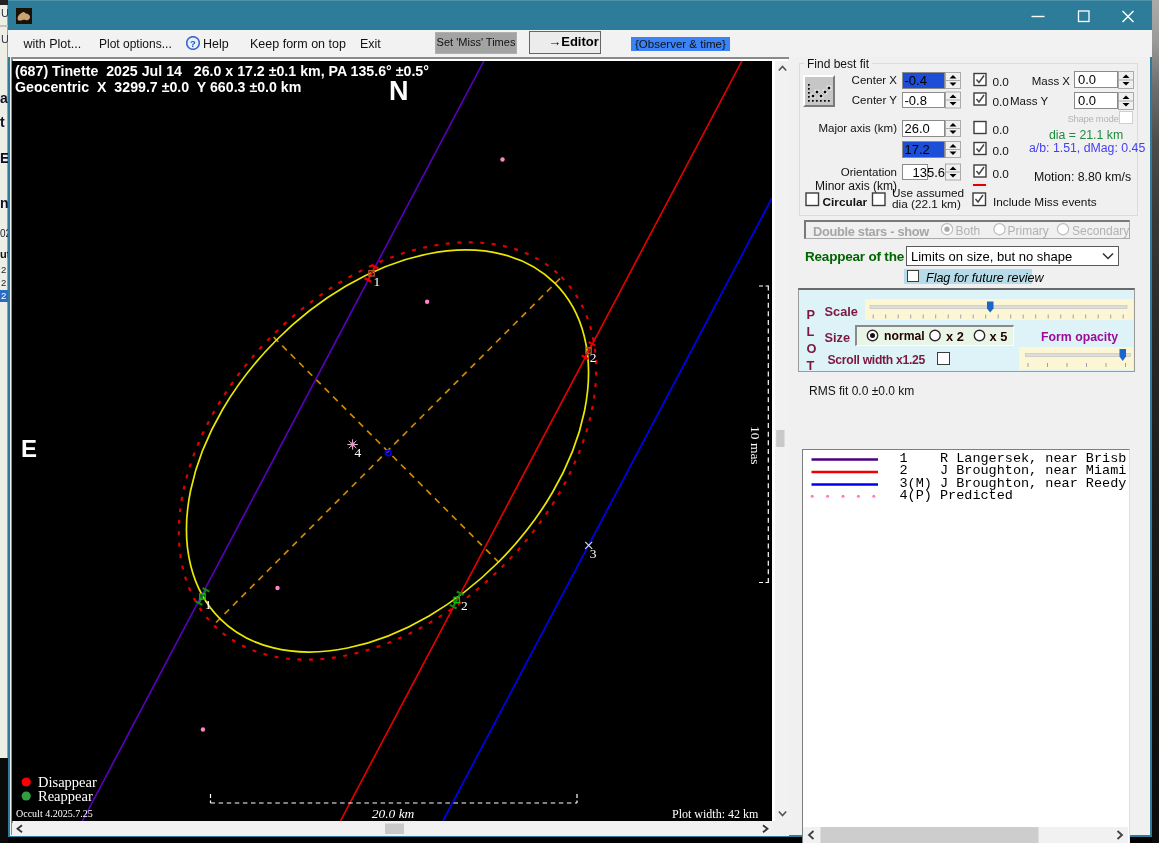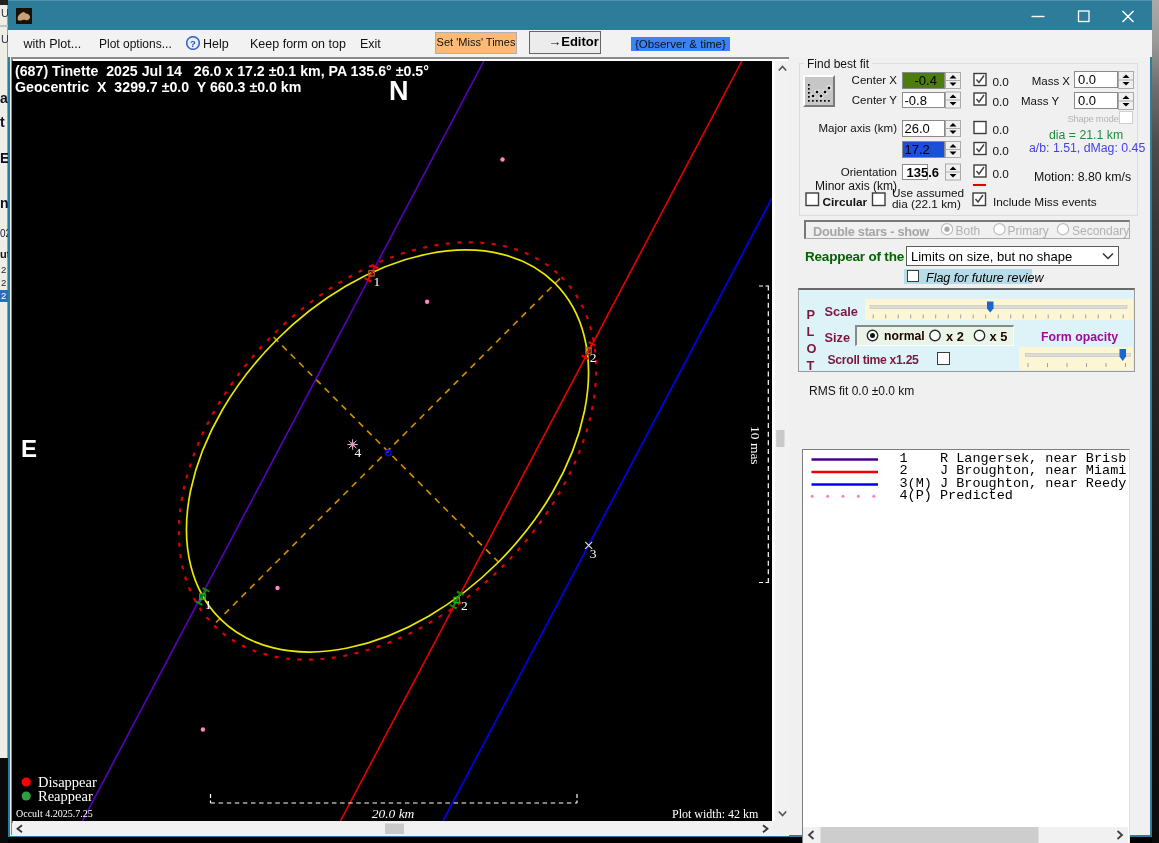--- a/index.html
+++ b/index.html
@@ -51,21 +51,21 @@
   <div class="abs" style="left:-2px;top:30px;width:1144px;height:27px;background:#f2f2f2;">
     <div class="lab" style="left:15.5px;top:7px;font-size:12.5px;color:#111;">with Plot...</div>
     <div class="lab" style="left:91px;top:7px;font-size:12px;color:#111;">Plot options...</div>
     <svg class="abs" style="left:178px;top:6px;" width="14" height="14">
       <circle cx="7" cy="7" r="6.3" fill="#e8f0fe" stroke="#3a66c8" stroke-width="1.6"></circle>
       <text x="7" y="10.6" font-size="9.5px" font-weight="bold" fill="#2a52b8" text-anchor="middle" font-family="Liberation Sans">?</text>
     </svg>
     <div class="lab" style="left:195px;top:7px;font-size:12.5px;color:#111;">Help</div>
     <div class="lab" style="left:242px;top:7px;font-size:12.5px;color:#111;">Keep form on top</div>
     <div class="lab" style="left:352px;top:7px;font-size:12.5px;color:#111;">Exit</div>
-    <div class="abs" style="left:427px;top:1.5px;width:80px;height:20px;background:#fdba74;border:1px solid #b0b0b0;font-size:11px;color:#111;text-align:center;line-height:19px;white-space:nowrap;">Set 'Miss' Times</div>
+    <div class="abs" style="left:427px;top:1.5px;width:80px;height:20px;background:#a3a3a3;border:1px solid #b0b0b0;font-size:11px;color:#111;text-align:center;line-height:19px;white-space:nowrap;">Set 'Miss' Times</div>
     <div class="abs" style="left:521px;top:1px;width:53px;height:21px;background:#ececec;border:1px solid #666;
          font-size:13px;font-weight:bold;color:#000;text-align:center;line-height:20px;padding-left:17px;">→Editor</div>
     <div class="lab" style="left:581px;top:6.5px;font-size:11.5px;color:#111;background:#3b82f6;padding:1px 4px;margin-left:42px;">{Observer &amp; time}</div>
   </div>
 
   <div class="abs" style="left:0px;top:57px;width:779px;height:779px;background:#f0f0f0;">
     <div class="abs" style="left:1px;top:0px;width:778px;height:2px;background:#8a8a8a;"></div>
     <div class="abs" style="left:1px;top:2px;width:2px;height:776px;background:#8a8a8a;"></div>
     <div class="abs" style="left:3px;top:2px;width:775px;height:2px;background:#fff;"></div>
     <div class="abs" style="left:3px;top:4px;width:2px;height:774px;background:#fff;"></div>
@@ -219,25 +219,25 @@
       </g>
     </svg>
   </div>
 
   <div class="lab" style="left:760px;top:74px;width:127px;text-align:right;font-size:11.5px;color:#111;">Center X</div>
   <div class="lab" style="left:760px;top:93.5px;width:127px;text-align:right;font-size:11.5px;color:#111;">Center Y</div>
   <div class="lab" style="left:760px;top:122px;width:127px;text-align:right;font-size:11.5px;color:#111;">Major axis (km)</div>
   <div class="lab" style="left:760px;top:143px;width:127px;text-align:right;font-size:12px;color:#111;margin-top:36px;">Minor axis (km)</div>
   <div class="lab" style="left:760px;top:165.5px;width:127px;text-align:right;font-size:11.5px;color:#111;">Orientation</div>
 
-  <div class="abs" style="left:891.5px;top:72px;width:43px;height:16.5px;background:#4d7c0f;border:1px solid #8a8a8a;font-size:13px;color:#000;line-height:15px;padding-left:12px;box-sizing:border-box;">-0.4</div>
+  <div class="abs" style="left:891.5px;top:72px;width:43px;height:16.5px;background:#1d4ed8;border:1px solid #8a8a8a;font-size:13px;color:#000;line-height:15px;padding-left:2px;box-sizing:border-box;">-0.4</div>
   <div class="abs" style="left:891.5px;top:91.5px;width:43px;height:16.5px;background:#fff;border:1px solid #8a8a8a;font-size:13px;color:#000;line-height:15px;padding-left:2px;box-sizing:border-box;">-0.8</div>
   <div class="abs" style="left:891.5px;top:120px;width:43px;height:16.5px;background:#fff;border:1px solid #8a8a8a;font-size:13px;color:#000;line-height:15px;padding-left:2px;box-sizing:border-box;">26.0</div>
   <div class="abs" style="left:891.5px;top:141px;width:43px;height:16.5px;background:#1d4ed8;border:1px solid #8a8a8a;font-size:13px;color:#000;line-height:15px;padding-left:2px;box-sizing:border-box;">17.2</div>
-  <div class="abs" style="left:891.5px;top:163.5px;width:26px;height:16.5px;background:#fff;border:1px solid #8a8a8a;font-size:13px;color:#000;line-height:15px;padding-left:4px;box-sizing:border-box;font-weight:bold;">135.6</div>
+  <div class="abs" style="left:891.5px;top:163.5px;width:26px;height:16.5px;background:#fff;border:1px solid #8a8a8a;font-size:13px;color:#000;line-height:15px;padding-left:10px;box-sizing:border-box;">135.6</div>
 
   <svg class="abs" style="left:934.5px;top:72px;" width="16" height="109">
     <g>
       <rect x="0.5" y="0.5" width="15" height="16" fill="#f0f0f0" stroke="#aaa"></rect>
       <path d="M4.5 6.5 L8 3 L11.5 6.5 Z" fill="#000"></path>
         <path d="M4.5 10.5 L8 14 L11.5 10.5 Z" fill="#000"></path>
         <line x1="1" y1="8.5" x2="15" y2="8.5" stroke="#aaa"></line>
     </g>
     <g transform="translate(0,19.5)">
       <rect x="0.5" y="0.5" width="15" height="16" fill="#f0f0f0" stroke="#aaa"></rect>
@@ -283,21 +283,21 @@
   <div class="lab" style="left:982.5px;top:75px;font-size:11.8px;color:#111;">0.0</div>
   <div class="lab" style="left:982.5px;top:94.5px;font-size:11.8px;color:#111;">0.0</div>
   <div class="lab" style="left:982.5px;top:123px;font-size:11.8px;color:#111;">0.0</div>
   <div class="lab" style="left:982.5px;top:144px;font-size:11.8px;color:#111;">0.0</div>
   <div class="lab" style="left:982.5px;top:166.5px;font-size:11.8px;color:#111;">0.0</div>
 
   <div class="abs" style="left:961px;top:181.5px;width:17px;height:6px;background:#ececec;"></div>
   <div class="abs" style="left:963px;top:183.5px;width:13px;height:2.6px;background:#e00000;"></div>
 
   <div class="lab" style="left:1000px;top:74.5px;width:60px;text-align:right;font-size:11.5px;color:#111;">Mass X</div>
-  <div class="lab" style="left:1000px;top:95px;width:60px;text-align:center;font-size:11.5px;color:#111;">Mass Y</div>
+  <div class="lab" style="left:1000px;top:95px;width:60px;text-align:left;font-size:11.5px;color:#111;">Mass Y</div>
   <div class="abs" style="left:1064px;top:70.5px;width:44px;height:17.5px;background:#fff;border:1px solid #8a8a8a;font-size:13px;color:#000;line-height:16px;padding-left:3px;box-sizing:border-box;">0.0</div>
   <div class="abs" style="left:1064px;top:91.5px;width:44px;height:17.5px;background:#fff;border:1px solid #8a8a8a;font-size:13px;color:#000;line-height:16px;padding-left:3px;box-sizing:border-box;">0.0</div>
   <svg class="abs" style="left:1108px;top:70.5px;" width="16" height="40">
     <g>
       <rect x="0.5" y="0.5" width="15" height="17" fill="#f0f0f0" stroke="#aaa"></rect>
       <path d="M4.5 7 L8 3.5 L11.5 7 Z" fill="#000"></path>
         <path d="M4.5 11 L8 14.5 L11.5 11 Z" fill="#000"></path>
         <line x1="1" y1="9" x2="15" y2="9" stroke="#aaa"></line>
     </g>
     <g transform="translate(0,21)">
@@ -388,21 +388,21 @@
     <svg class="abs" style="left:62px;top:39px;" width="150" height="13">
       <circle cx="11.5" cy="6.5" r="5.2" fill="#fff" stroke="#2a2a2a" stroke-width="1.4"></circle>
       <circle cx="11.5" cy="6.5" r="2.5" fill="#111"></circle>
       <circle cx="74" cy="6.5" r="5.2" fill="#fff" stroke="#2a2a2a" stroke-width="1.4"></circle>
       <circle cx="118.5" cy="6.5" r="5.2" fill="#fff" stroke="#2a2a2a" stroke-width="1.4"></circle>
     </svg>
     <div class="lab" style="left:85.5px;top:39px;font-size:12.2px;font-weight:bold;color:#200000;">normal</div>
     <div class="lab" style="left:147.5px;top:39px;font-size:12.8px;font-weight:bold;color:#200000;">x 2</div>
     <div class="lab" style="left:191px;top:39px;font-size:12.8px;font-weight:bold;color:#200000;">x 5</div>
     <div class="lab" style="left:242.5px;top:39.5px;font-size:12.3px;font-weight:bold;color:#9c0a9c;">Form opacity</div>
-    <div class="lab" style="left:29px;top:63px;font-size:12.2px;font-weight:bold;color:#7c1840;letter-spacing:-0.3px;">Scroll time x1.25</div>
+    <div class="lab" style="left:29px;top:63px;font-size:12.2px;font-weight:bold;color:#7c1840;letter-spacing:-0.3px;">Scroll width x1.25</div>
     <div class="abs" style="left:138.5px;top:62px;width:12.5px;height:12.5px;background:#fff;border:1.4px solid #3c3c3c;box-sizing:border-box;"></div>
 
     <div class="abs" style="left:220px;top:56.5px;width:114.5px;height:23px;background:#fcf6d4;"></div>
     <svg class="abs" style="left:220px;top:56.5px;" width="114.5" height="23">
       <rect x="6.5" y="6.6" width="105" height="3" fill="#dcdcdc" stroke="#c0c0c0" stroke-width="0.6"></rect>
       <g stroke="#a0a0a0" stroke-width="1">
         <line x1="9" y1="16" x2="9" y2="20"></line>
           <line x1="28.5" y1="16" x2="28.5" y2="20"></line>
         <line x1="48" y1="16" x2="48" y2="20"></line>
           <line x1="67.5" y1="16" x2="67.5" y2="20"></line>

